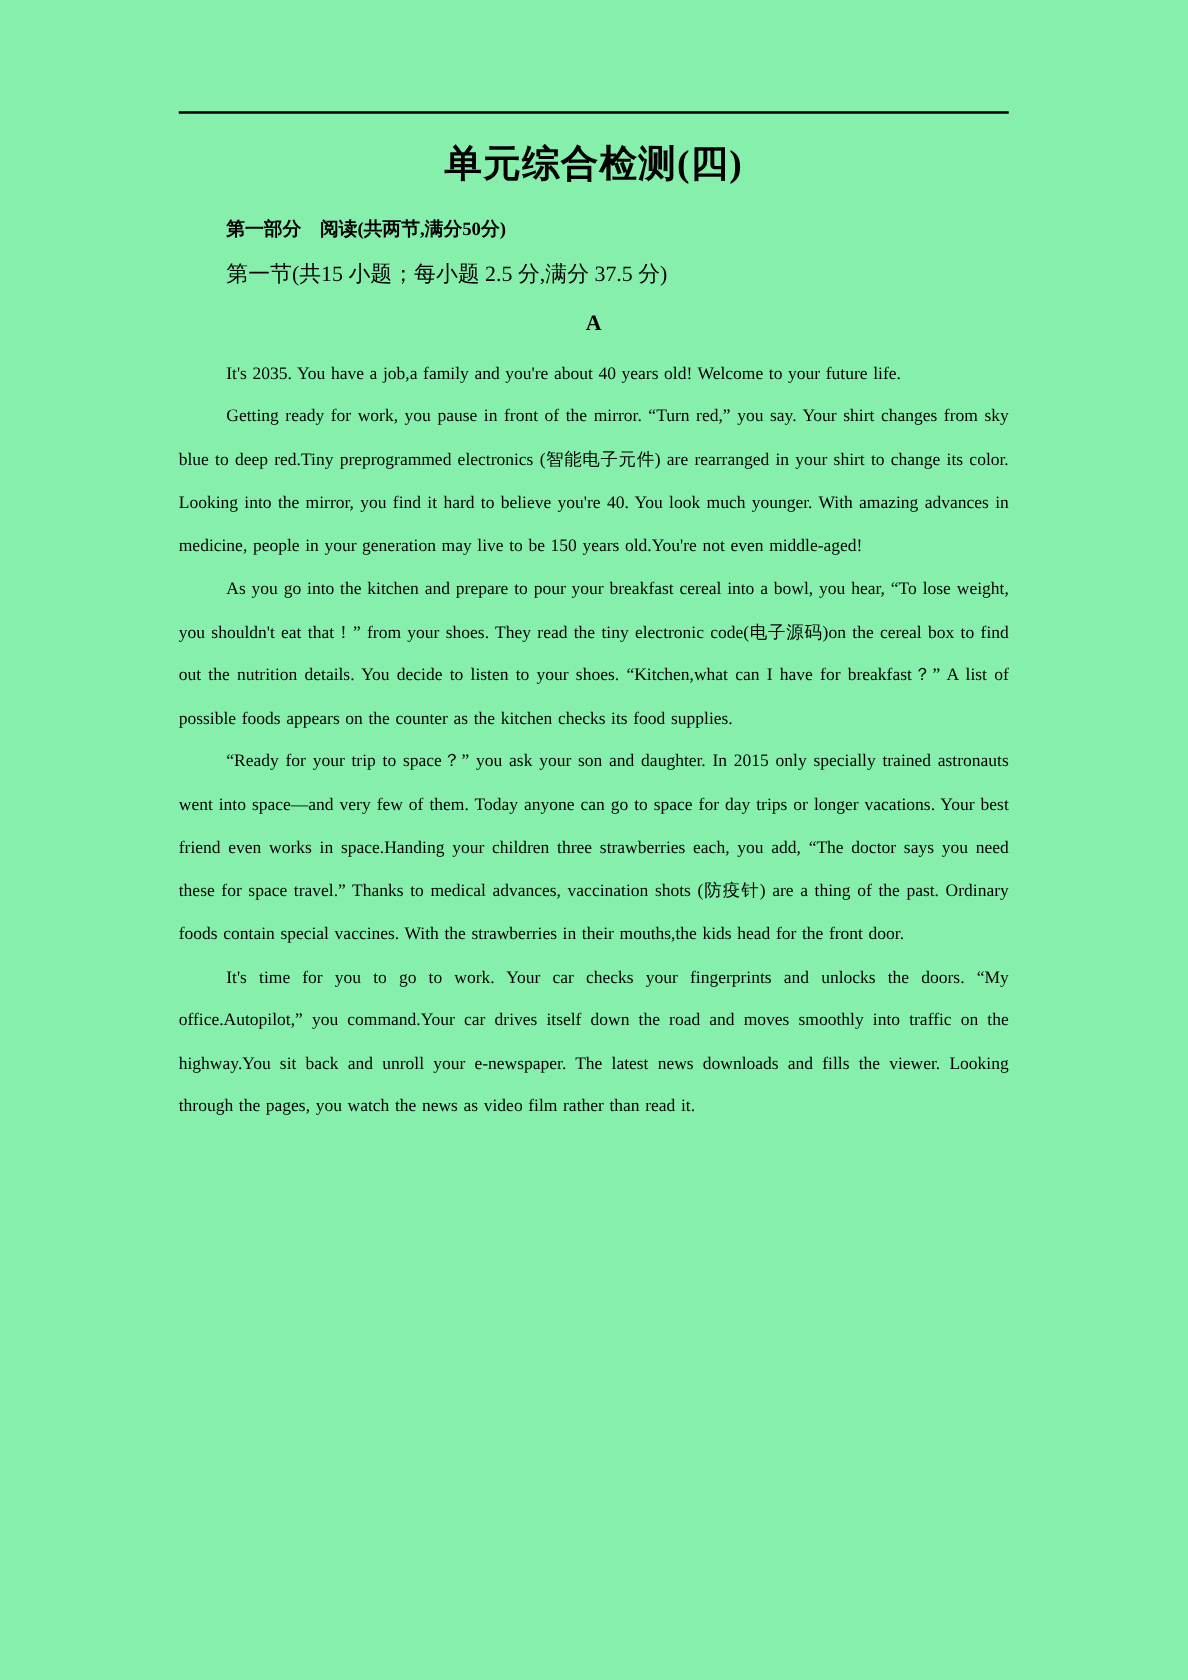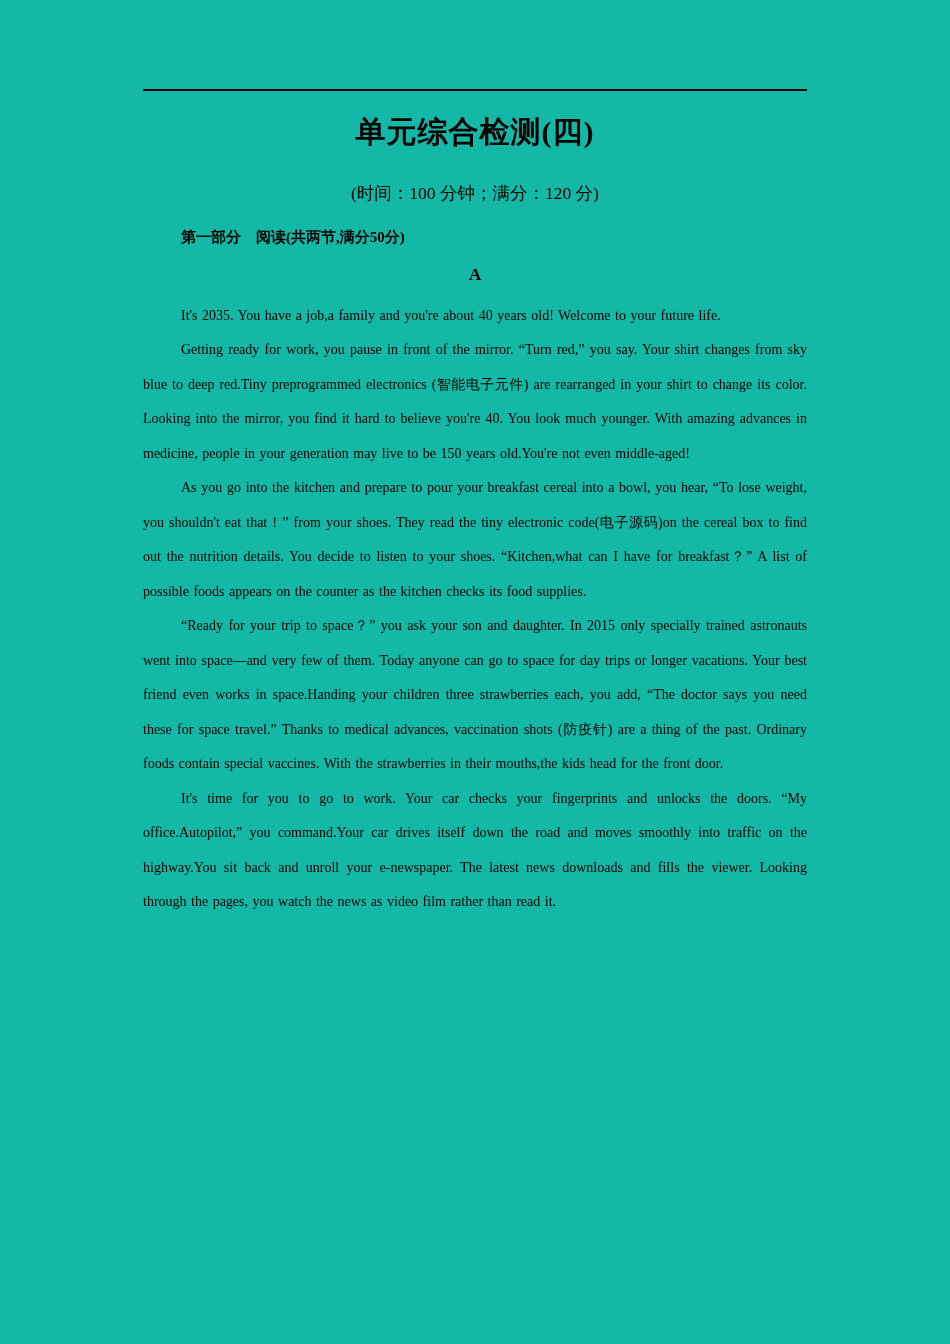--- a/index.html
+++ b/index.html
@@ -4,21 +4,21 @@
 <style>
   html, body {
     margin: 0;
     padding: 0;
     background: #ffffff;
   }
   .page {
     position: relative;
     width: 950px;
     height: 1344px;
-    background: #14b8a6;
+    background: #86efac;
     color: #000000;
     font-family: "Liberation Serif", "DejaVu Serif", serif;
     overflow: hidden;
   }
   .content {
     position: absolute;
     left: 143px;
     top: 0;
     width: 664px;
   }
@@ -75,22 +75,22 @@
     margin-top: 14px;
   }
 </style>
 </head>
 <body>
 
 <div class="page">
   <div class="content">
     <hr class="top-rule">
     <h1 class="title">单元综合检测(四)</h1>
-    <p class="subtitle">(时间：100 分钟；满分：120 分)</p>
     <p class="part-header">第一部分　阅读(共两节,满分50分)</p>
+    <p class="section-sub">第一节(共15 小题；每小题 2.5 分,满分 37.5 分)</p>
     <p class="passage-label">A</p>
     <p class="para first">It's 2035. You have a job,a family and you're about 40 years old! Welcome to your future life.</p>
     <p class="para">Getting ready for work, you pause in front of the mirror. “Turn red,” you say. Your shirt changes from sky blue to deep red.Tiny preprogrammed electronics (智能电子元件) are rearranged in your shirt to change its color. Looking into the mirror, you find it hard to believe you're 40. You look much younger. With amazing advances in medicine, people in your generation may live to be 150 years old.You're not even middle-aged!</p>
     <p class="para">As you go into the kitchen and prepare to pour your breakfast cereal into a bowl, you hear, “To lose weight, you shouldn't eat that！” from your shoes. They read the tiny electronic code(电子源码)on the cereal box to find out the nutrition details. You decide to listen to your shoes. “Kitchen,what can I have for breakfast？” A list of possible foods appears on the counter as the kitchen checks its food supplies.</p>
     <p class="para">“Ready for your trip to space？” you ask your son and daughter. In 2015 only specially trained astronauts went into space—and very few of them. Today anyone can go to space for day trips or longer vacations. Your best friend even works in space.Handing your children three strawberries each, you add, “The doctor says you need these for space travel.” Thanks to medical advances, vaccination shots (防疫针) are a thing of the past. Ordinary foods contain special vaccines. With the strawberries in their mouths,the kids head for the front door.</p>
     <p class="para">It's time for you to go to work. Your car checks your fingerprints and unlocks the doors. “My office.Autopilot,” you command.Your car drives itself down the road and moves smoothly into traffic on the highway.You sit back and unroll your e-newspaper. The latest news downloads and fills the viewer. Looking through the pages, you watch the news as video film rather than read it.</p>
   </div>
 </div>
 
 </body></html>

